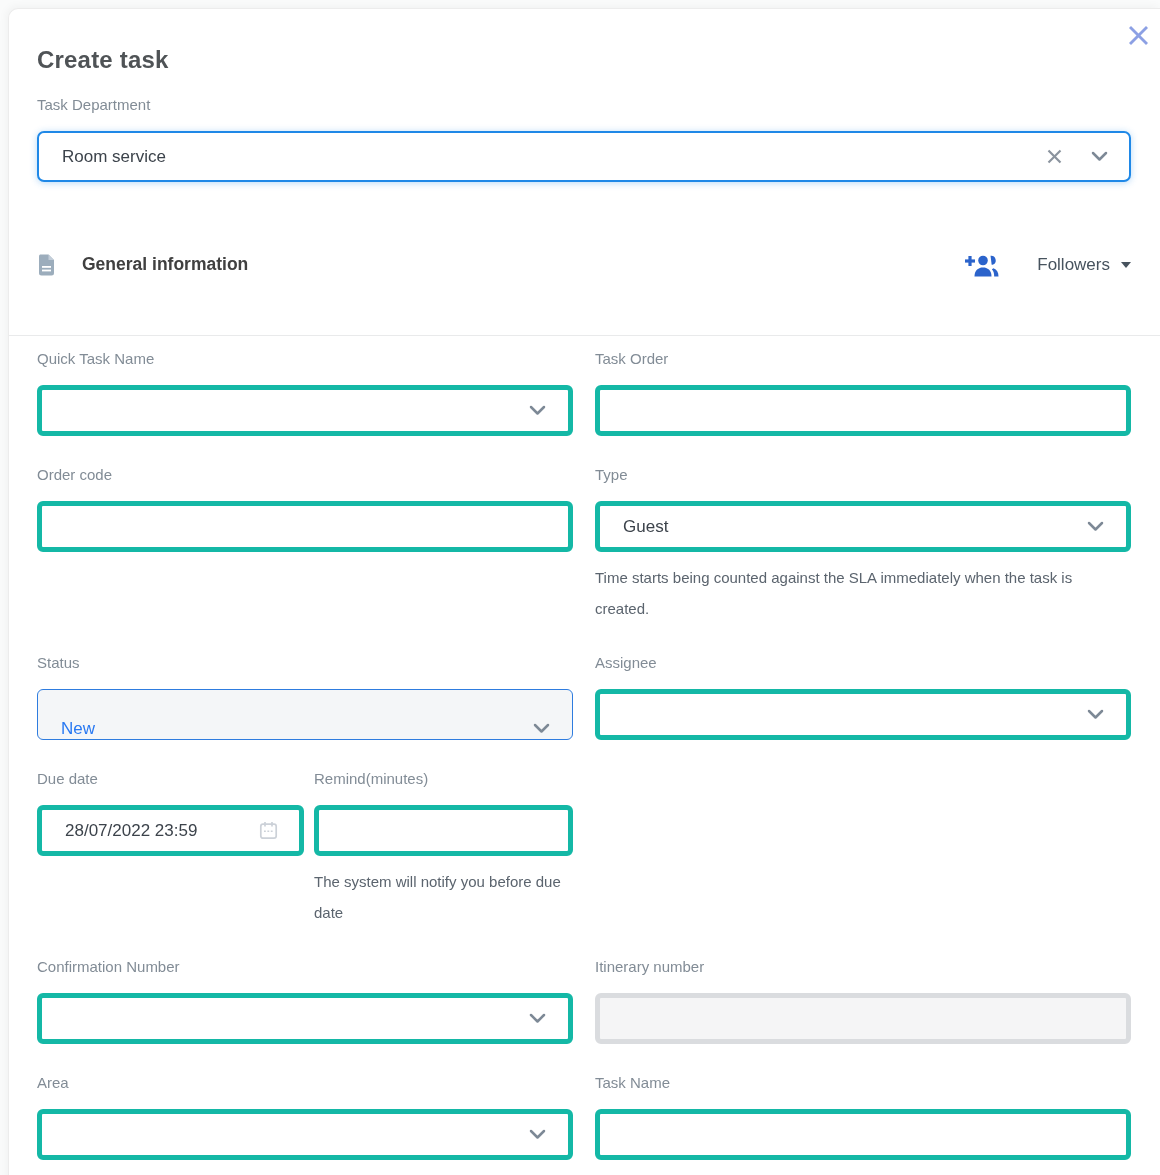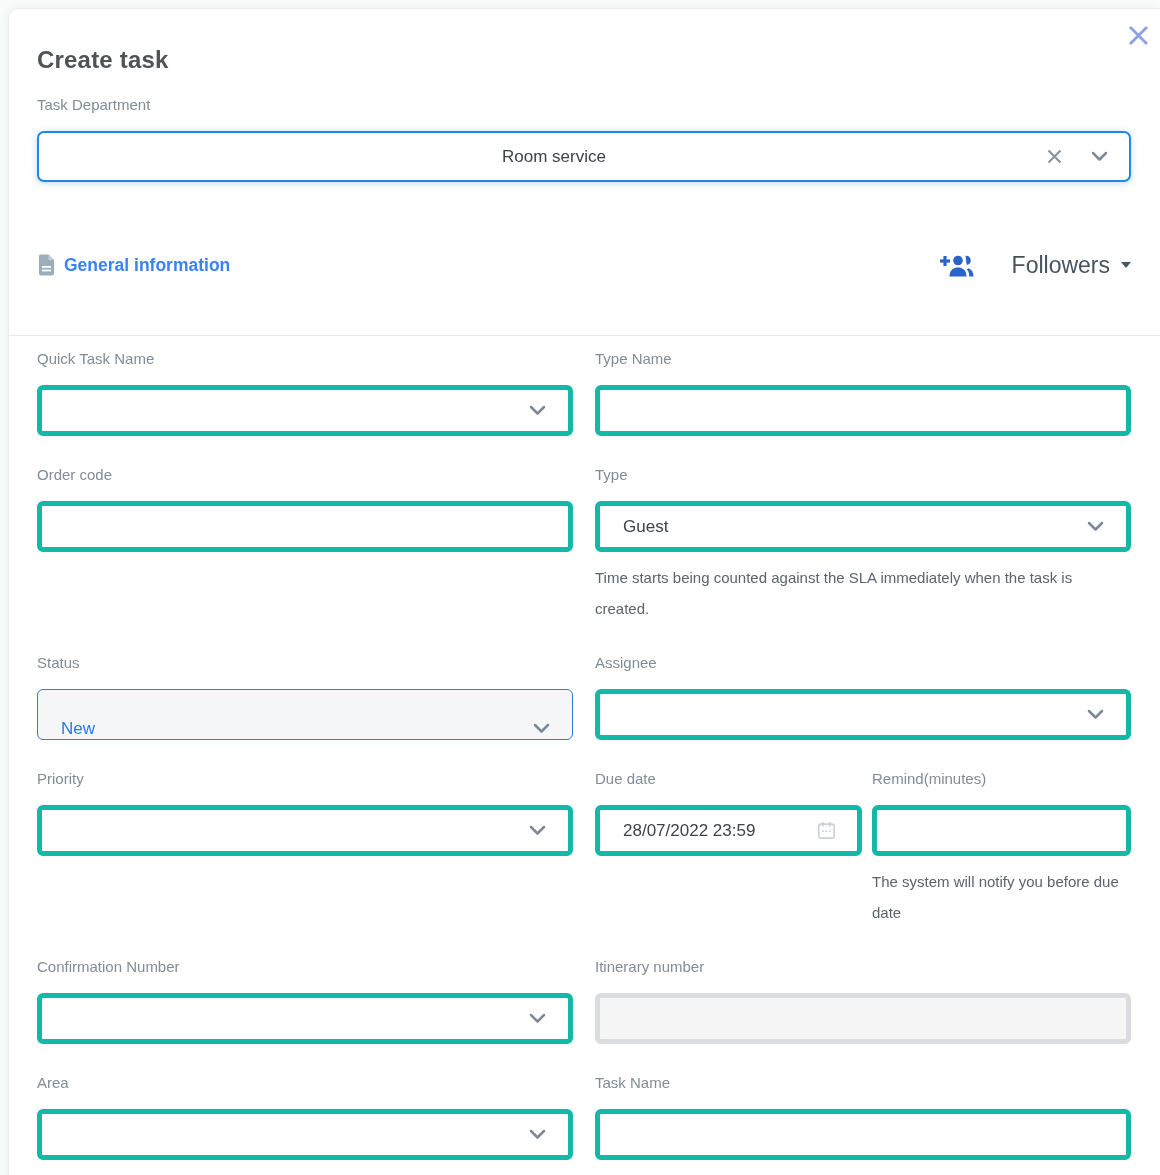--- a/index.html
+++ b/index.html
@@ -55,35 +55,34 @@
   input.control:disabled { background: #f5f5f6; border-color: #dadcdf; }
   .control .val { flex: 1; white-space: nowrap; overflow: hidden; }
   .select { cursor: pointer; }
   .icon { display: inline-flex; align-items: center; justify-content: center; flex: none; }
 
   .dept-select {
     border: 2px solid #1f88e7;
     border-radius: 7px;
     box-shadow: 0 1px 7px rgba(31,136,231,0.32);
     padding-right: 19px;
-    text-align: center;
   }
   .dept-select .clear-x { margin-right: 26px; }
 
   .section-row {
     margin-top: 62px; height: 42px;
     display: flex; align-items: center; justify-content: space-between;
   }
   .section-title {
-    display: flex; align-items: center; gap: 8px;
-    color: #3b82f6; font-weight: 700; font-size: 17.5px;
+    display: flex; align-items: flex-start; gap: 26px;
+    color: #404040; font-weight: 700; font-size: 17.5px;
   }
   .followers { display: flex; align-items: center; cursor: pointer; }
   .followers .group-ic { margin-right: 38px; }
-  .followers-label { font-size: 23px; color: #47535e; }
+  .followers-label { font-size: 17px; color: #47535e; }
   .caret-down {
     width: 0; height: 0; margin-left: 11px;
     border-left: 5.5px solid transparent;
     border-right: 5.5px solid transparent;
     border-top: 6.5px solid #47535e;
   }
 
   .divider { border: none; border-top: 1px solid #e9eaeb; margin: 49px -29px 0 -28px; }
 
   .form { padding-top: 14px; }
@@ -171,21 +170,21 @@
           <div class="control select">
             <span class="val"></span>
             <span class="icon">
               <svg width="21" height="21" viewBox="0 0 21 21">
                   <polyline points="4,7 10.5,13.5 17,7" fill="none" stroke="#7d8996" stroke-width="2.5" stroke-linecap="round" stroke-linejoin="round"></polyline>
                 </svg>
             </span>
           </div>
         </div>
         <div>
-          <span class="field-label">Type Name</span>
+          <span class="field-label">Task Order</span>
           <input class="control" type="text" value="" style="">
         </div>
       </div>
 
       <div class="form-row">
         <div>
           <span class="field-label">Order code</span>
           <input class="control" type="text" value="" style="">
         </div>
         <div>
@@ -221,31 +220,20 @@
             <span class="icon">
               <svg width="21" height="21" viewBox="0 0 21 21">
                   <polyline points="4,7 10.5,13.5 17,7" fill="none" stroke="#7d8996" stroke-width="2.5" stroke-linecap="round" stroke-linejoin="round"></polyline>
                 </svg>
             </span>
           </div>
         </div>
       </div>
 
       <div class="form-row">
-        <div>
-          <span class="field-label">Priority</span>
-          <div class="control select">
-            <span class="val"></span>
-            <span class="icon">
-              <svg width="21" height="21" viewBox="0 0 21 21">
-                  <polyline points="4,7 10.5,13.5 17,7" fill="none" stroke="#7d8996" stroke-width="2.5" stroke-linecap="round" stroke-linejoin="round"></polyline>
-                </svg>
-            </span>
-          </div>
-        </div>
         <div class="due-remind">
           <div>
             <span class="field-label">Due date</span>
             <div class="control date-input">
               <span class="val">28/07/2022 23:59</span>
               <span class="icon">
                 <svg width="21" height="21" viewBox="0 0 21 21">
                   <rect x="2.8" y="4.2" width="15.4" height="14" rx="2.2" fill="none" stroke="#ccd1d8" stroke-width="1.7"></rect>
                   <line x1="7" y1="2" x2="7" y2="6.4" stroke="#ccd1d8" stroke-width="1.7"></line>
                   <line x1="14" y1="2" x2="14" y2="6.4" stroke="#ccd1d8" stroke-width="1.7"></line>

